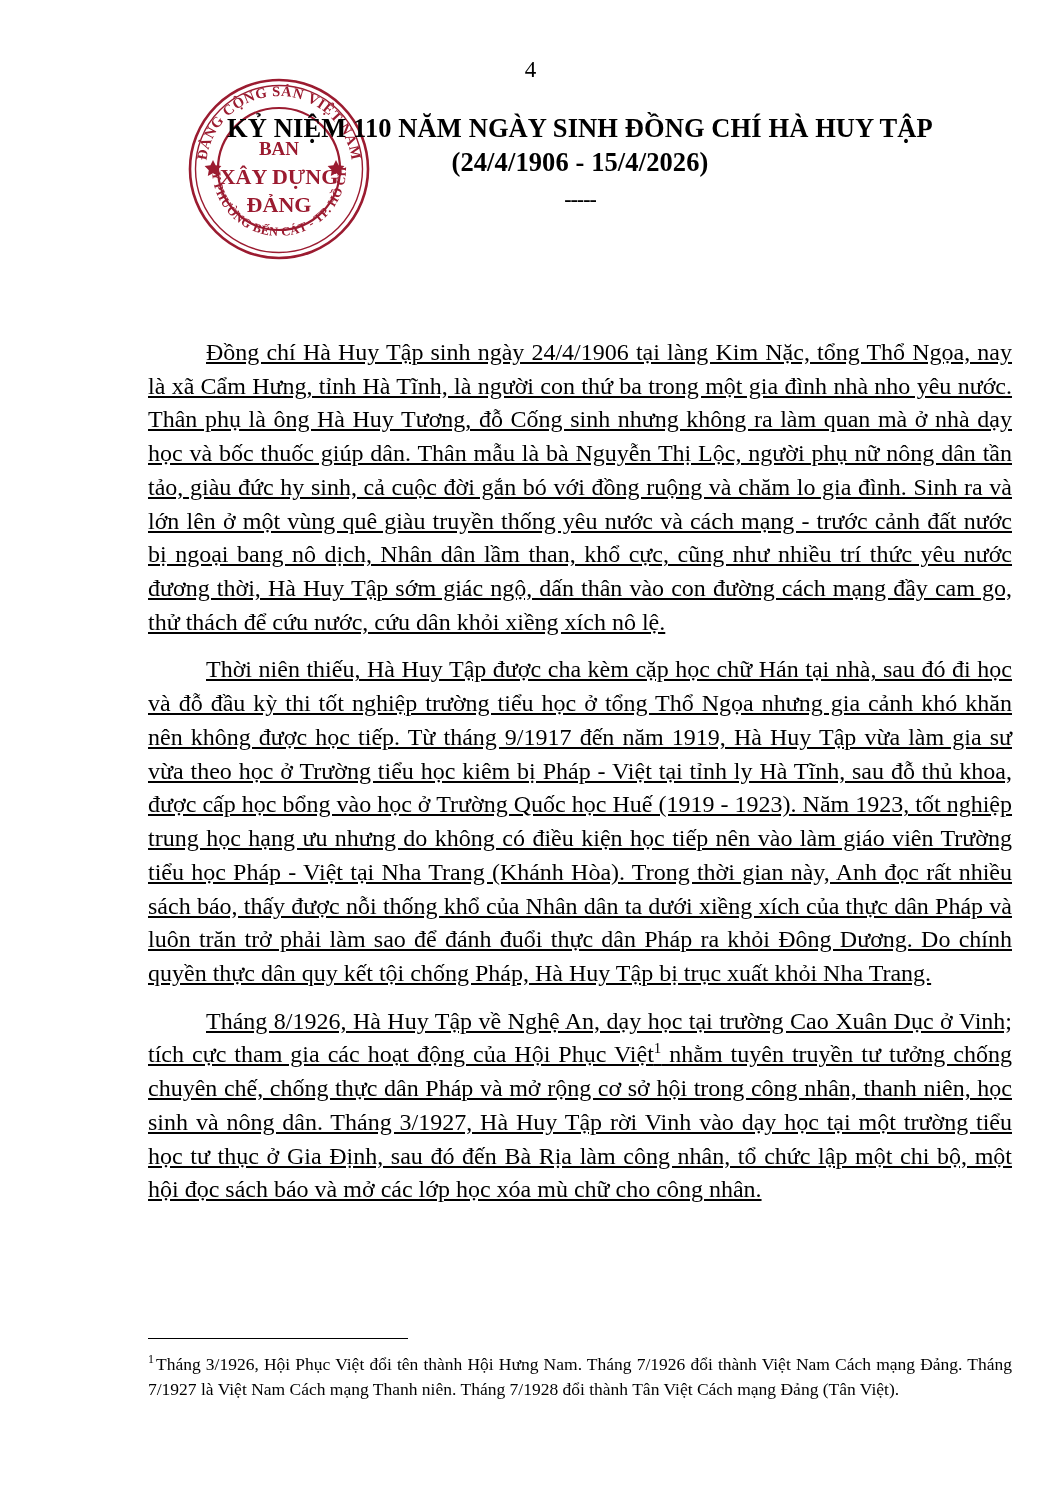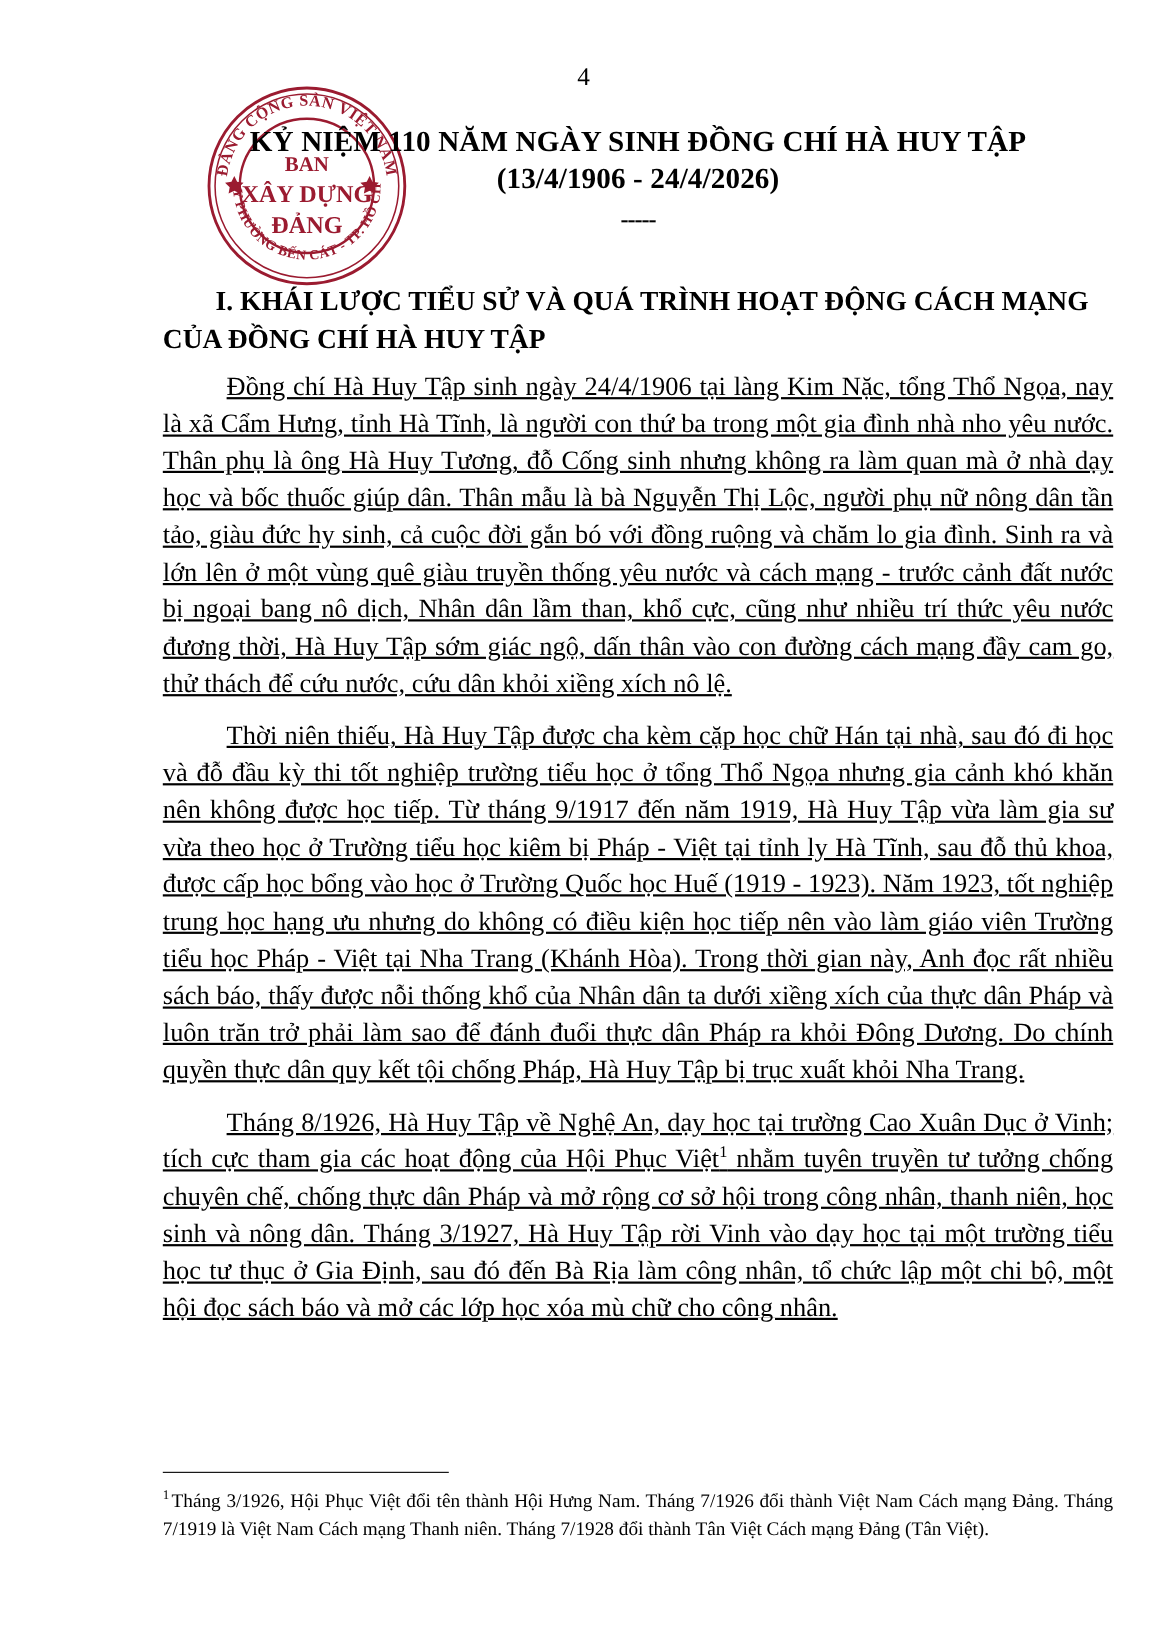--- a/index.html
+++ b/index.html
@@ -164,30 +164,29 @@
       <g fill="#9B1B30" font-family="'Liberation Serif', serif" font-weight="bold" text-anchor="middle">
         <text x="93" y="79" font-size="19">BAN</text>
         <text x="93" y="108" font-size="22">XÂY DỰNG</text>
         <text x="93" y="136" font-size="22">ĐẢNG</text>
       </g>
     </svg>
   </div>
 
   <div class="title-block">
     <div class="title-line">KỶ NIỆM 110 NĂM NGÀY SINH ĐỒNG CHÍ HÀ HUY TẬP</div>
-    <div class="title-line">(13/4/1906 - 24/4/2026)</div>
+    <div class="title-line">(24/4/1906 - 15/4/2026)</div>
     <div class="title-dashes">-----</div>
   </div>
 
-  <div class="section-heading">I. KHÁI LƯỢC TIỂU SỬ VÀ QUÁ TRÌNH HOẠT ĐỘNG CÁCH MẠNG CỦA ĐỒNG CHÍ HÀ HUY TẬP</div>
 
   <div class="body-text">
     <p class="para">Đồng chí Hà Huy Tập sinh ngày 24/4/1906 tại làng Kim Nặc, tổng Thổ Ngọa, nay là xã Cẩm Hưng, tỉnh Hà Tĩnh, là người con thứ ba trong một gia đình nhà nho yêu nước. Thân phụ là ông Hà Huy Tương, đỗ Cống sinh nhưng không ra làm quan mà ở nhà dạy học và bốc thuốc giúp dân. Thân mẫu là bà Nguyễn Thị Lộc, người phụ nữ nông dân tần tảo, giàu đức hy sinh, cả cuộc đời gắn bó với đồng ruộng và chăm lo gia đình. Sinh ra và lớn lên ở một vùng quê giàu truyền thống yêu nước và cách mạng - trước cảnh đất nước bị ngoại bang nô dịch, Nhân dân lầm than, khổ cực, cũng như nhiều trí thức yêu nước đương thời, Hà Huy Tập sớm giác ngộ, dấn thân vào con đường cách mạng đầy cam go, thử thách để cứu nước, cứu dân khỏi xiềng xích nô lệ.</p>
     <p class="para">Thời niên thiếu, Hà Huy Tập được cha kèm cặp học chữ Hán tại nhà, sau đó đi học và đỗ đầu kỳ thi tốt nghiệp trường tiểu học ở tổng Thổ Ngọa nhưng gia cảnh khó khăn nên không được học tiếp. Từ tháng 9/1917 đến năm 1919, Hà Huy Tập vừa làm gia sư vừa theo học ở Trường tiểu học kiêm bị Pháp - Việt tại tỉnh ly Hà Tĩnh, sau đỗ thủ khoa, được cấp học bổng vào học ở Trường Quốc học Huế (1919 - 1923). Năm 1923, tốt nghiệp trung học hạng ưu nhưng do không có điều kiện học tiếp nên vào làm giáo viên Trường tiểu học Pháp - Việt tại Nha Trang (Khánh Hòa). Trong thời gian này, Anh đọc rất nhiều sách báo, thấy được nỗi thống khổ của Nhân dân ta dưới xiềng xích của thực dân Pháp và luôn trăn trở phải làm sao để đánh đuổi thực dân Pháp ra khỏi Đông Dương. Do chính quyền thực dân quy kết tội chống Pháp, Hà Huy Tập bị trục xuất khỏi Nha Trang.</p>
     <p class="para"><span>Tháng 8/1926, Hà Huy Tập về Nghệ An, dạy học tại trường Cao Xuân Dục ở Vinh; tích cực tham gia các hoạt động của Hội Phục Việt</span><sup class="fn-ref">1</sup><span> nhằm tuyên truyền tư tưởng chống chuyên chế, chống thực dân Pháp và mở rộng cơ sở hội trong công nhân, thanh niên, học sinh và nông dân. Tháng 3/1927, Hà Huy Tập rời Vinh vào dạy học tại một trường tiểu học tư thục ở Gia Định, sau đó đến Bà Rịa làm công nhân, tổ chức lập một chi bộ, một hội đọc sách báo và mở các lớp học xóa mù chữ cho công nhân.</span></p>
   </div>
 
   <div class="footnote-area">
     <div class="footnote-rule"></div>
-    <div class="footnote-text"><sup>1</sup><span>Tháng 3/1926, Hội Phục Việt đổi tên thành Hội Hưng Nam. Tháng 7/1926 đổi thành Việt Nam Cách mạng Đảng. Tháng 7/1919 là Việt Nam Cách mạng Thanh niên. Tháng 7/1928 đổi thành Tân Việt Cách mạng Đảng (Tân Việt).</span></div>
+    <div class="footnote-text"><sup>1</sup><span>Tháng 3/1926, Hội Phục Việt đổi tên thành Hội Hưng Nam. Tháng 7/1926 đổi thành Việt Nam Cách mạng Đảng. Tháng 7/1927 là Việt Nam Cách mạng Thanh niên. Tháng 7/1928 đổi thành Tân Việt Cách mạng Đảng (Tân Việt).</span></div>
   </div>
 
 </div>
 
 </body></html>

